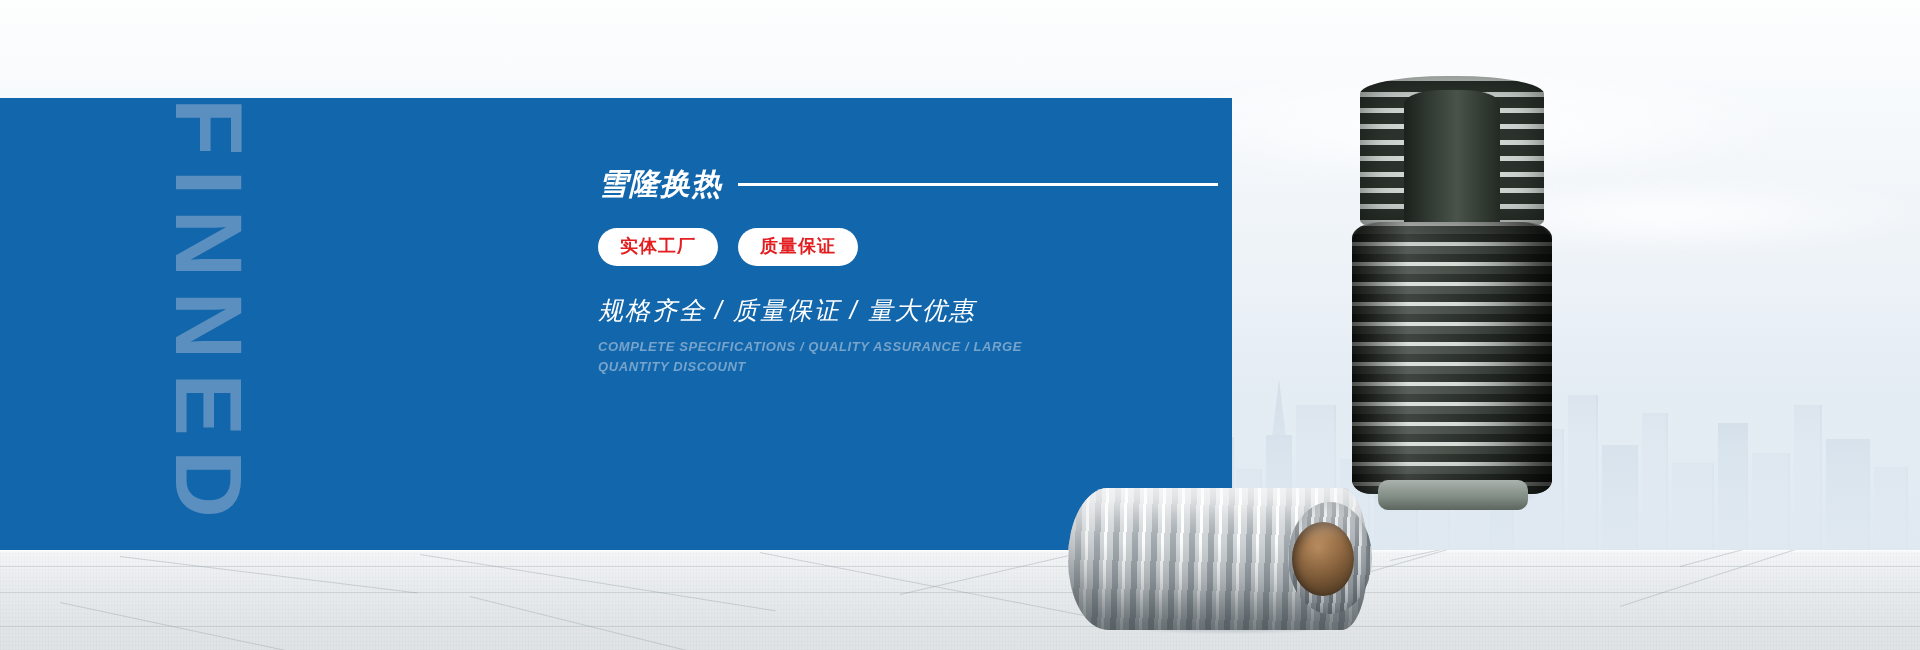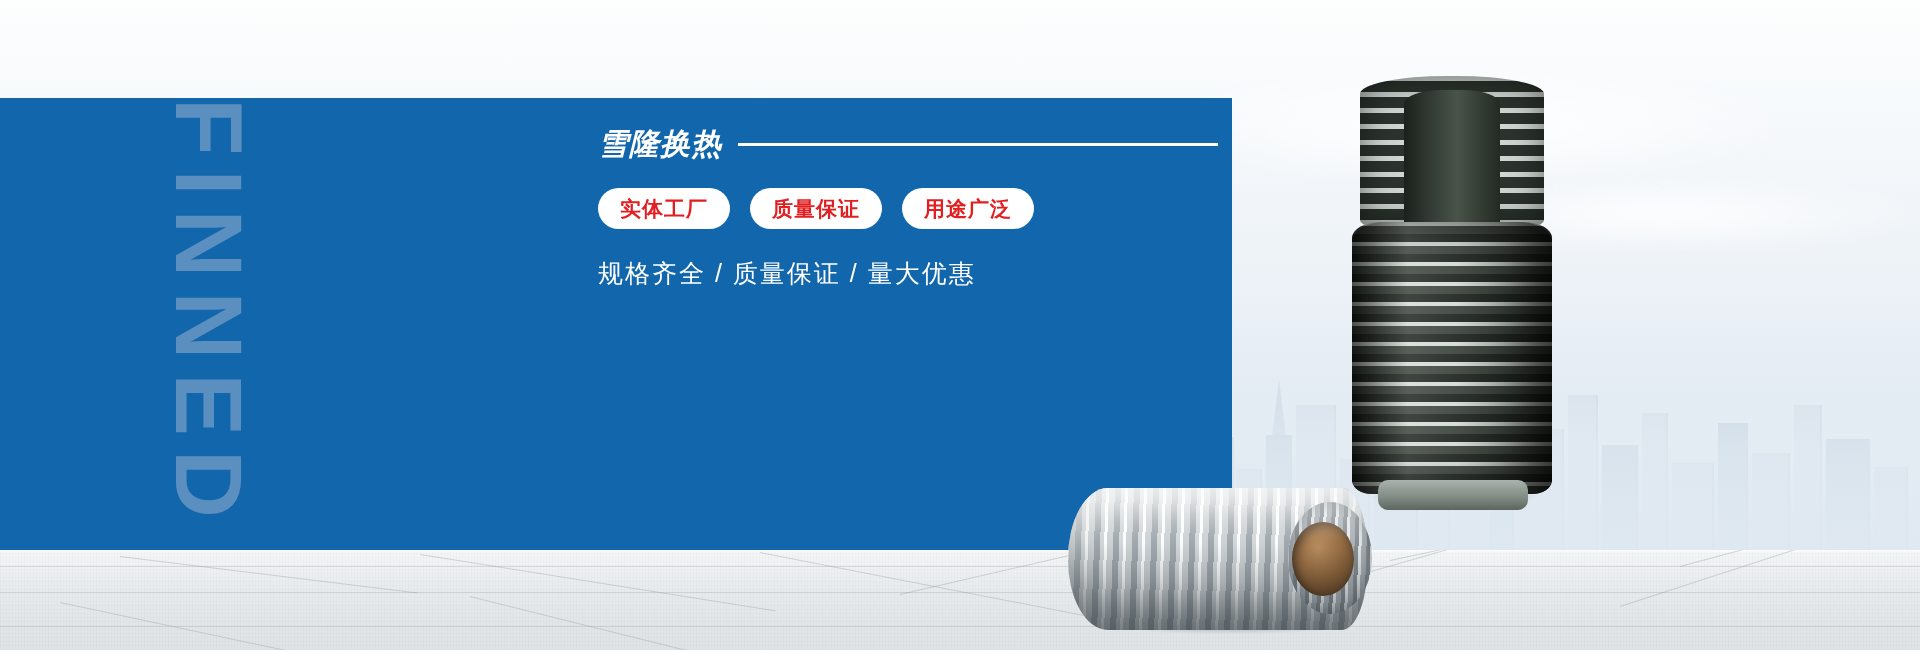--- a/index.html
+++ b/index.html
@@ -151,20 +151,21 @@
     left: 598px;
     top: 124px;
     width: 620px;
   }
 
   .brandline {
     display: flex;
     align-items: center;
     gap: 16px;
     height: 40px;
+    margin-top: 40px;
   }
   .brand {
     color: #ffffff;
     font-size: 30px;
     font-weight: 700;
     font-style: italic;
     letter-spacing: 1px;
     white-space: nowrap;
   }
   .brand-rule {
@@ -184,36 +185,37 @@
   }
 
   .pills {
     margin-top: 24px;
     display: flex;
     gap: 20px;
   }
   .pill {
     background: #ffffff;
     color: #e21e20;
-    font-size: 21px;
+    font-size: 18px;
     font-weight: 700;
     letter-spacing: 1px;
     padding: 8px 22px;
     border-radius: 999px;
     white-space: nowrap;
     line-height: 1.2;
   }
 
   .specs {
     margin-top: 28px;
     color: #ffffff;
     font-size: 25px;
     font-weight: 400;
     letter-spacing: 2px;
     white-space: nowrap;
+    font-style: italic;
   }
 
   .specs-en {
     margin-top: 10px;
     width: 430px;
     color: #76a4cc;
     font-size: 13px;
     font-style: italic;
     font-weight: 700;
     letter-spacing: .6px;
@@ -417,20 +419,20 @@
 
     <div class="brandline">
       <div class="brand">雪隆换热</div>
       <div class="brand-rule"></div>
     </div>
 
 
     <div class="pills">
       <div class="pill">实体工厂</div>
       <div class="pill">质量保证</div>
-      <div class="pill">用途广泛</div>
     </div>
 
     <div class="specs">规格齐全 / 质量保证 / 量大优惠</div>
 
+    <div class="specs-en">COMPLETE SPECIFICATIONS / QUALITY ASSURANCE / LARGE QUANTITY DISCOUNT</div>
   </div>
 
 </div>
 
 </body></html>

